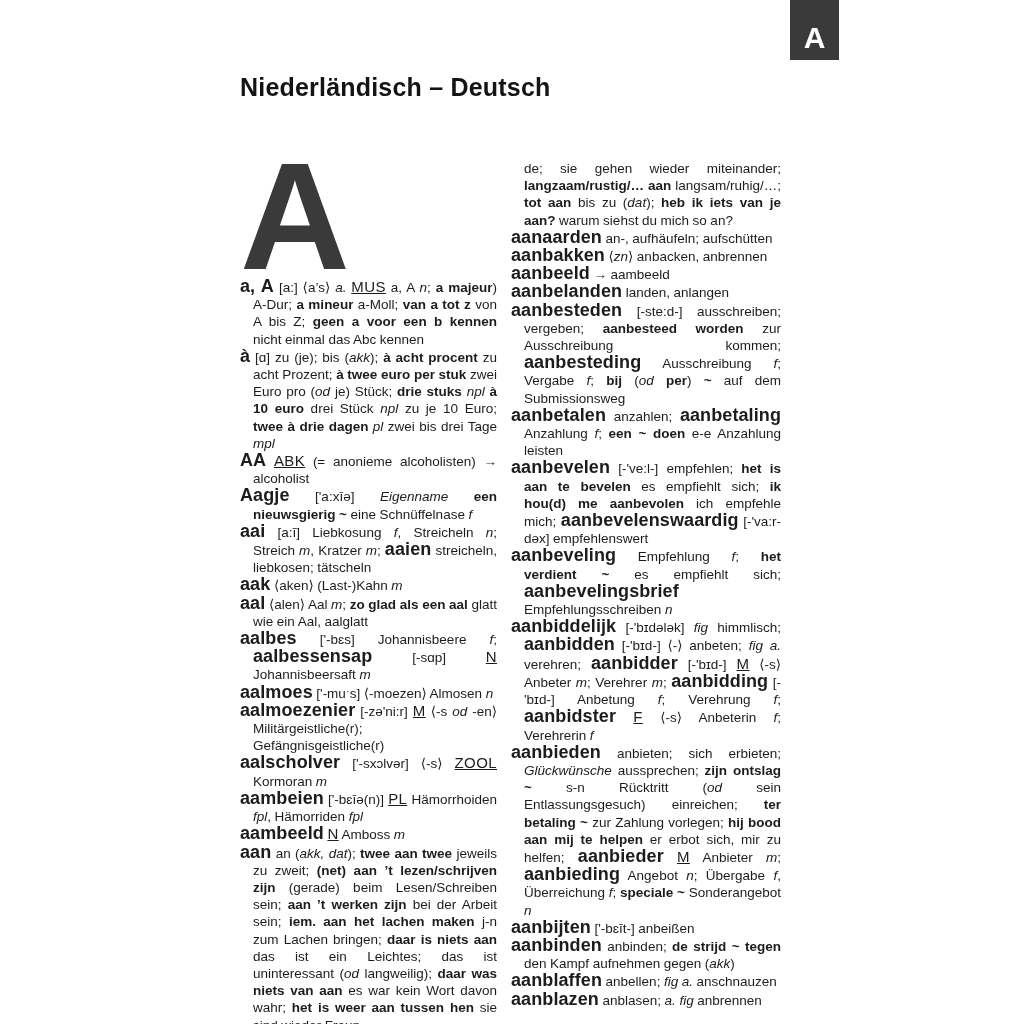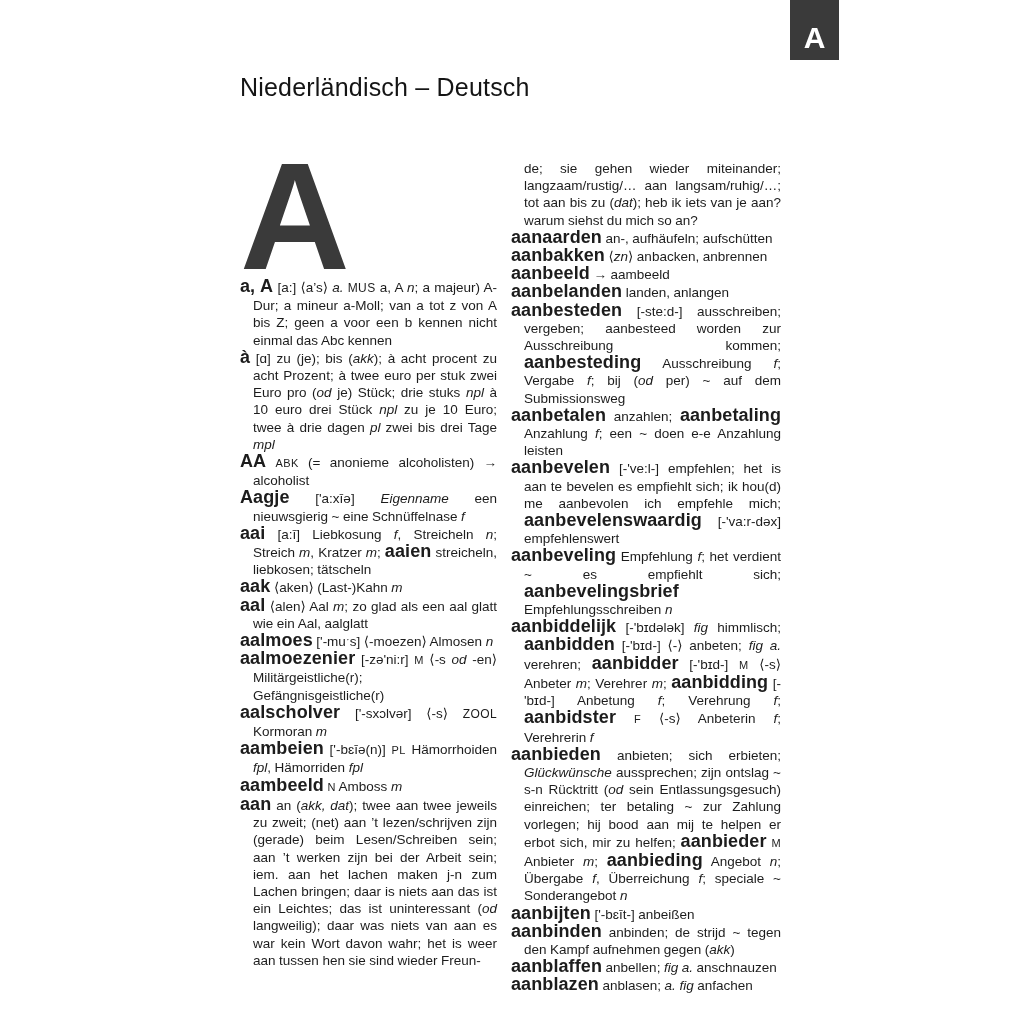--- a/index.html
+++ b/index.html
@@ -14,21 +14,21 @@
   .tab {
     position:absolute; left:790px; top:0;
     width:49px; height:60px;
     background:#3a3a3a; color:#ffffff;
     display:flex; align-items:flex-end; justify-content:center;
     padding-bottom:5px; box-sizing:border-box;
     font-size:30px; font-weight:bold;
   }
   .title {
     position:absolute; left:240px; top:56px;
-    font-size:25px; font-weight:normal; letter-spacing:0.2px;
+    font-size:25px; font-weight:bold; letter-spacing:0.2px;
     color:#141414;
   }
   .columns {
     position:absolute; left:240px; top:160px;
     width:541px; display:flex; gap:14px;
   }
   .col { display:block; }
   .col-left  { width:257px; }
   .col-right { width:270px; }
   .dropcap {
@@ -38,24 +38,24 @@
   }
   .entry {
     margin:0;
     font-size:13.5px; line-height:17.2px;
     text-align:justify;
     padding-left:13px; text-indent:-13px;
     word-spacing:-0.2px;
   }
   .entry.cont { text-indent:0; }
   .seg-hw { font-weight:bold; font-size:18px; letter-spacing:0.1px; }
-  .seg-b  { font-weight:normal;margin-top:32px; }
+  .seg-b  { font-weight:bold;margin-top:32px; }
   .seg-i  { font-style:italic; }
-  .seg-sc  { font-size:12px; letter-spacing:0.4px; }
-  .seg-scu { font-size:11px; letter-spacing:0.4px; }
+  .seg-sc  { font-size:15px; letter-spacing:0.4px;text-decoration:underline; }
+  .seg-scu { font-size:15px; letter-spacing:0.4px; text-decoration:underline; }
 </style>
 </head>
 <body>
 
 <div class="tab">
   <span>A</span>
 </div>
 
 <h1 class="title">Niederländisch – Deutsch</h1>
 
@@ -63,20 +63,21 @@
   <div class="col col-left">
     <div class="dropcap">A</div>
     <div id="left-entries">
         <p class="entry"><span class="seg-hw">a, A</span><span> [a:] ⟨a’s⟩ </span><span class="seg-i">a.</span><span> </span><span class="seg-sc">MUS</span><span> a, A </span><span class="seg-i">n</span><span>; </span><span class="seg-b">a majeur</span><span>) A-Dur; </span><span class="seg-b">a mineur</span><span> a-Moll; </span><span class="seg-b">van a tot z</span><span> von A bis Z; </span><span class="seg-b">geen a voor een b kennen</span><span> nicht einmal das Abc kennen</span></p>
         <p class="entry"><span class="seg-hw">à</span><span> [ɑ] zu (je); bis (</span><span class="seg-i">akk</span><span>); </span><span class="seg-b">à acht procent</span><span> zu acht Prozent; </span><span class="seg-b">à twee euro per stuk</span><span> zwei Euro pro (</span><span class="seg-i">od</span><span> je) Stück; </span><span class="seg-b">drie stuks</span><span> </span><span class="seg-i">npl</span><span> </span><span class="seg-b">à 10 euro</span><span> drei Stück </span><span class="seg-i">npl</span><span> zu je 10 Euro; </span><span class="seg-b">twee à drie dagen</span><span> </span><span class="seg-i">pl</span><span> zwei bis drei Tage </span><span class="seg-i">mpl</span></p>
         <p class="entry"><span class="seg-hw">AA</span><span> </span><span class="seg-scu">ABK</span><span> (= anonieme alcoholisten) → alcoholist</span></p>
         <p class="entry"><span class="seg-hw">Aagje</span><span> ['a:xīə] </span><span class="seg-i">Eigenname</span><span> </span><span class="seg-b">een nieuwsgierig ~</span><span> eine Schnüffelnase </span><span class="seg-i">f</span></p>
         <p class="entry"><span class="seg-hw">aai</span><span> [a:ī] Liebkosung </span><span class="seg-i">f</span><span>, Streicheln </span><span class="seg-i">n</span><span>; Streich </span><span class="seg-i">m</span><span>, Kratzer </span><span class="seg-i">m</span><span>; </span><span class="seg-hw">aaien</span><span> streicheln, liebkosen; tätscheln</span></p>
         <p class="entry"><span class="seg-hw">aak</span><span> ⟨aken⟩ (Last-)Kahn </span><span class="seg-i">m</span></p>
         <p class="entry"><span class="seg-hw">aal</span><span> ⟨alen⟩ Aal </span><span class="seg-i">m</span><span>; </span><span class="seg-b">zo glad als een aal</span><span> glatt wie ein Aal, aalglatt</span></p>
+        <p class="entry"><span class="seg-hw">aalbes</span><span> ['-bɛs] Johannisbeere </span><span class="seg-i">f</span><span>; </span><span class="seg-hw">aalbessensap</span><span> [-sɑp] </span><span class="seg-scu">N</span><span> Johannisbeersaft </span><span class="seg-i">m</span></p>
         <p class="entry"><span class="seg-hw">aalmoes</span><span> ['-muˑs] ⟨-moezen⟩ Almosen </span><span class="seg-i">n</span></p>
         <p class="entry"><span class="seg-hw">aalmoezenier</span><span> [-zə'ni:r] </span><span class="seg-scu">M</span><span> ⟨-s </span><span class="seg-i">od</span><span> -en⟩ Militärgeistliche(r); Gefängnisgeistliche(r)</span></p>
         <p class="entry"><span class="seg-hw">aalscholver</span><span> ['-sxɔlvər] ⟨-s⟩ </span><span class="seg-sc">ZOOL</span><span> Kormoran </span><span class="seg-i">m</span></p>
         <p class="entry"><span class="seg-hw">aambeien</span><span> ['-bɛīə(n)] </span><span class="seg-scu">PL</span><span> Hämorrhoiden </span><span class="seg-i">fpl</span><span>, Hämorriden </span><span class="seg-i">fpl</span></p>
         <p class="entry"><span class="seg-hw">aambeeld</span><span> </span><span class="seg-scu">N</span><span> Amboss </span><span class="seg-i">m</span></p>
         <p class="entry"><span class="seg-hw">aan</span><span> an (</span><span class="seg-i">akk, dat</span><span>); </span><span class="seg-b">twee aan twee</span><span> jeweils zu zweit; </span><span class="seg-b">(net) aan ’t lezen/schrijven zijn</span><span> (gerade) beim Lesen/Schreiben sein; </span><span class="seg-b">aan ’t werken zijn</span><span> bei der Arbeit sein; </span><span class="seg-b">iem. aan het lachen maken</span><span> j-n zum Lachen bringen; </span><span class="seg-b">daar is niets aan</span><span> das ist ein Leichtes; das ist uninteressant (</span><span class="seg-i">od</span><span> langweilig); </span><span class="seg-b">daar was niets van aan</span><span> es war kein Wort davon wahr; </span><span class="seg-b">het is weer aan tussen hen</span><span> sie sind wieder Freun-</span></p>
       </div>
   </div>
   <div class="col col-right">
     <div id="right-entries">
@@ -87,16 +88,16 @@
         <p class="entry"><span class="seg-hw">aanbelanden</span><span> landen, anlangen</span></p>
         <p class="entry"><span class="seg-hw">aanbesteden</span><span> [-ste:d-] ausschreiben; vergeben; </span><span class="seg-b">aanbesteed worden</span><span> zur Ausschreibung kommen; </span><span class="seg-hw">aanbesteding</span><span> Ausschreibung </span><span class="seg-i">f</span><span>; Vergabe </span><span class="seg-i">f</span><span>; </span><span class="seg-b">bij</span><span> (</span><span class="seg-i">od</span><span> </span><span class="seg-b">per</span><span>) </span><span class="seg-b">~</span><span> auf dem Submissionsweg</span></p>
         <p class="entry"><span class="seg-hw">aanbetalen</span><span> anzahlen; </span><span class="seg-hw">aanbetaling</span><span> Anzahlung </span><span class="seg-i">f</span><span>; </span><span class="seg-b">een ~ doen</span><span> e-e Anzahlung leisten</span></p>
         <p class="entry"><span class="seg-hw">aanbevelen</span><span> [-'ve:l-] empfehlen; </span><span class="seg-b">het is aan te bevelen</span><span> es empfiehlt sich; </span><span class="seg-b">ik hou(d) me aanbevolen</span><span> ich empfehle mich; </span><span class="seg-hw">aanbevelenswaardig</span><span> [-'va:r-dəx] empfehlenswert</span></p>
         <p class="entry"><span class="seg-hw">aanbeveling</span><span> Empfehlung </span><span class="seg-i">f</span><span>; </span><span class="seg-b">het verdient ~</span><span> es empfiehlt sich; </span><span class="seg-hw">aanbevelingsbrief</span><span> Empfehlungsschreiben </span><span class="seg-i">n</span></p>
         <p class="entry"><span class="seg-hw">aanbiddelijk</span><span> [-'bɪdələk] </span><span class="seg-i">fig</span><span> himmlisch; </span><span class="seg-hw">aanbidden</span><span> [-'bɪd-] ⟨-⟩ anbeten; </span><span class="seg-i">fig a.</span><span> verehren; </span><span class="seg-hw">aanbidder</span><span> [-'bɪd-] </span><span class="seg-scu">M</span><span> ⟨-s⟩ Anbeter </span><span class="seg-i">m</span><span>; Verehrer </span><span class="seg-i">m</span><span>; </span><span class="seg-hw">aanbidding</span><span> [-'bɪd-] Anbetung </span><span class="seg-i">f</span><span>; Verehrung </span><span class="seg-i">f</span><span>; </span><span class="seg-hw">aanbidster</span><span> </span><span class="seg-scu">F</span><span> ⟨-s⟩ Anbeterin </span><span class="seg-i">f</span><span>; Verehrerin </span><span class="seg-i">f</span></p>
         <p class="entry"><span class="seg-hw">aanbieden</span><span> anbieten; sich erbieten; </span><span class="seg-i">Glückwünsche</span><span> aussprechen; </span><span class="seg-b">zijn ontslag ~</span><span> s-n Rücktritt (</span><span class="seg-i">od</span><span> sein Entlassungsgesuch) einreichen; </span><span class="seg-b">ter betaling ~</span><span> zur Zahlung vorlegen; </span><span class="seg-b">hij bood aan mij te helpen</span><span> er erbot sich, mir zu helfen; </span><span class="seg-hw">aanbieder</span><span> </span><span class="seg-scu">M</span><span> Anbieter </span><span class="seg-i">m</span><span>; </span><span class="seg-hw">aanbieding</span><span> Angebot </span><span class="seg-i">n</span><span>; Übergabe </span><span class="seg-i">f</span><span>, Überreichung </span><span class="seg-i">f</span><span>; </span><span class="seg-b">speciale ~</span><span> Sonderangebot </span><span class="seg-i">n</span></p>
         <p class="entry"><span class="seg-hw">aanbijten</span><span> ['-bɛīt-] anbeißen</span></p>
         <p class="entry"><span class="seg-hw">aanbinden</span><span> anbinden; </span><span class="seg-b">de strijd ~ tegen</span><span> den Kampf aufnehmen gegen (</span><span class="seg-i">akk</span><span>)</span></p>
         <p class="entry"><span class="seg-hw">aanblaffen</span><span> anbellen; </span><span class="seg-i">fig a.</span><span> anschnauzen</span></p>
-        <p class="entry"><span class="seg-hw">aanblazen</span><span> anblasen; </span><span class="seg-i">a. fig</span><span> anfachen</span></p>
+        <p class="entry"><span class="seg-hw">aanblazen</span><span> anblasen; </span><span class="seg-i">a. fig</span><span> anbrennen</span></p>
       </div>
   </div>
 </div>
 
 </body></html>

